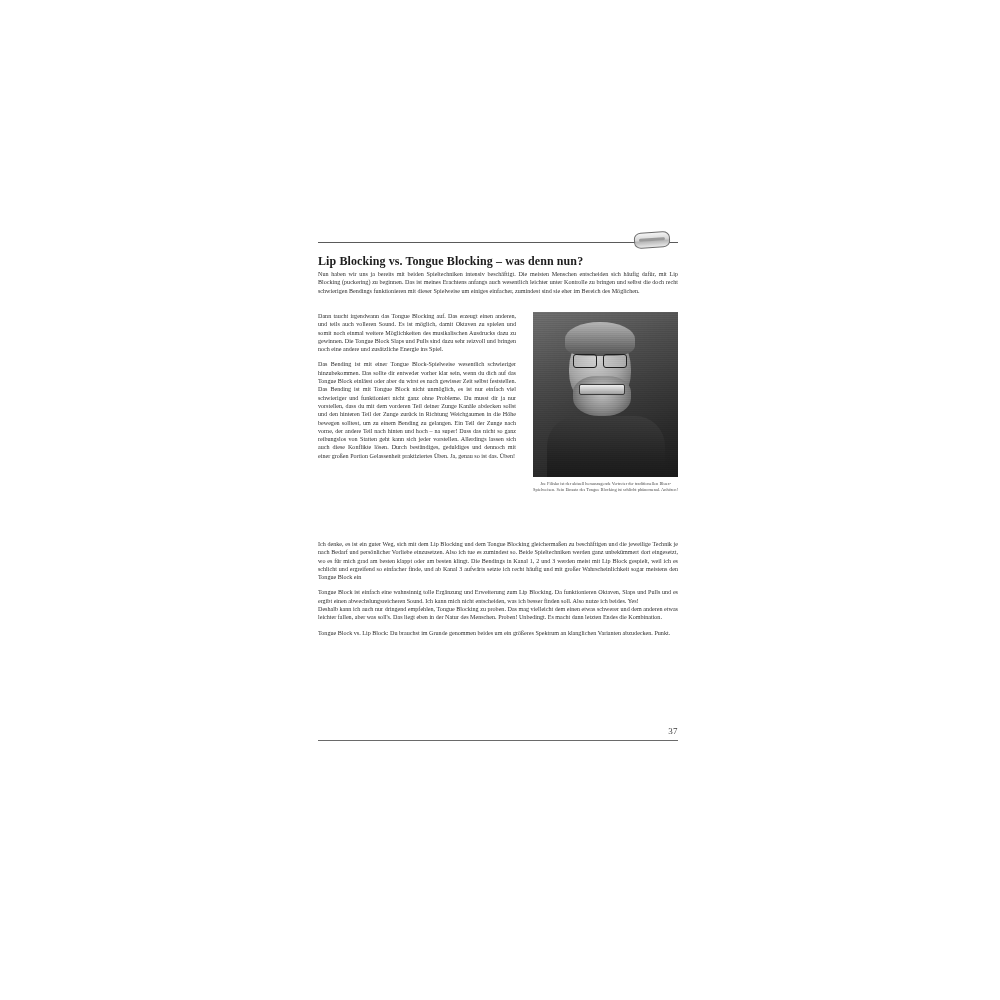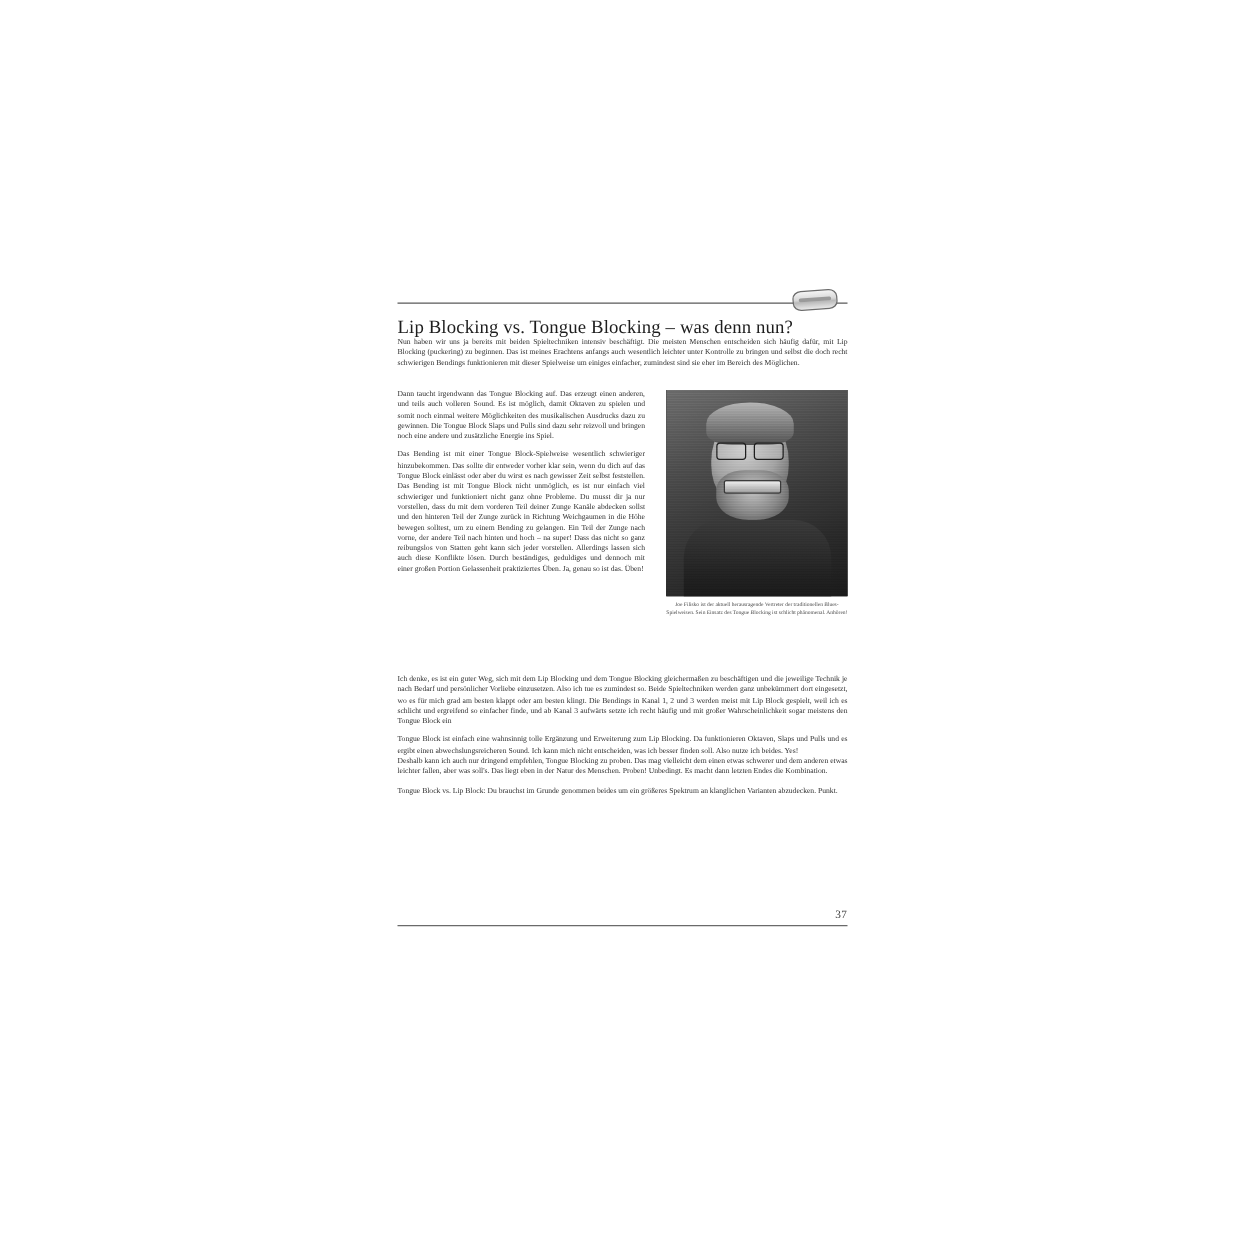--- a/index.html
+++ b/index.html
@@ -62,22 +62,22 @@
     border-radius: 2px;
   }
 
   
   .headline {
     position: absolute;
     left: 0;
     top: 26px;
     width: 360px;
     font-family: "Liberation Serif", serif;
-    font-weight: normal;
-    font-size: 15px;
+    font-weight: bold;
+    font-size: 12px;
     letter-spacing: 0.1px;
     color: #1d1d1d;
   }
 
   
   .col {
     position: absolute;
     font-size: 6.1px;
     line-height: 8.3px;
     text-align: justify;

